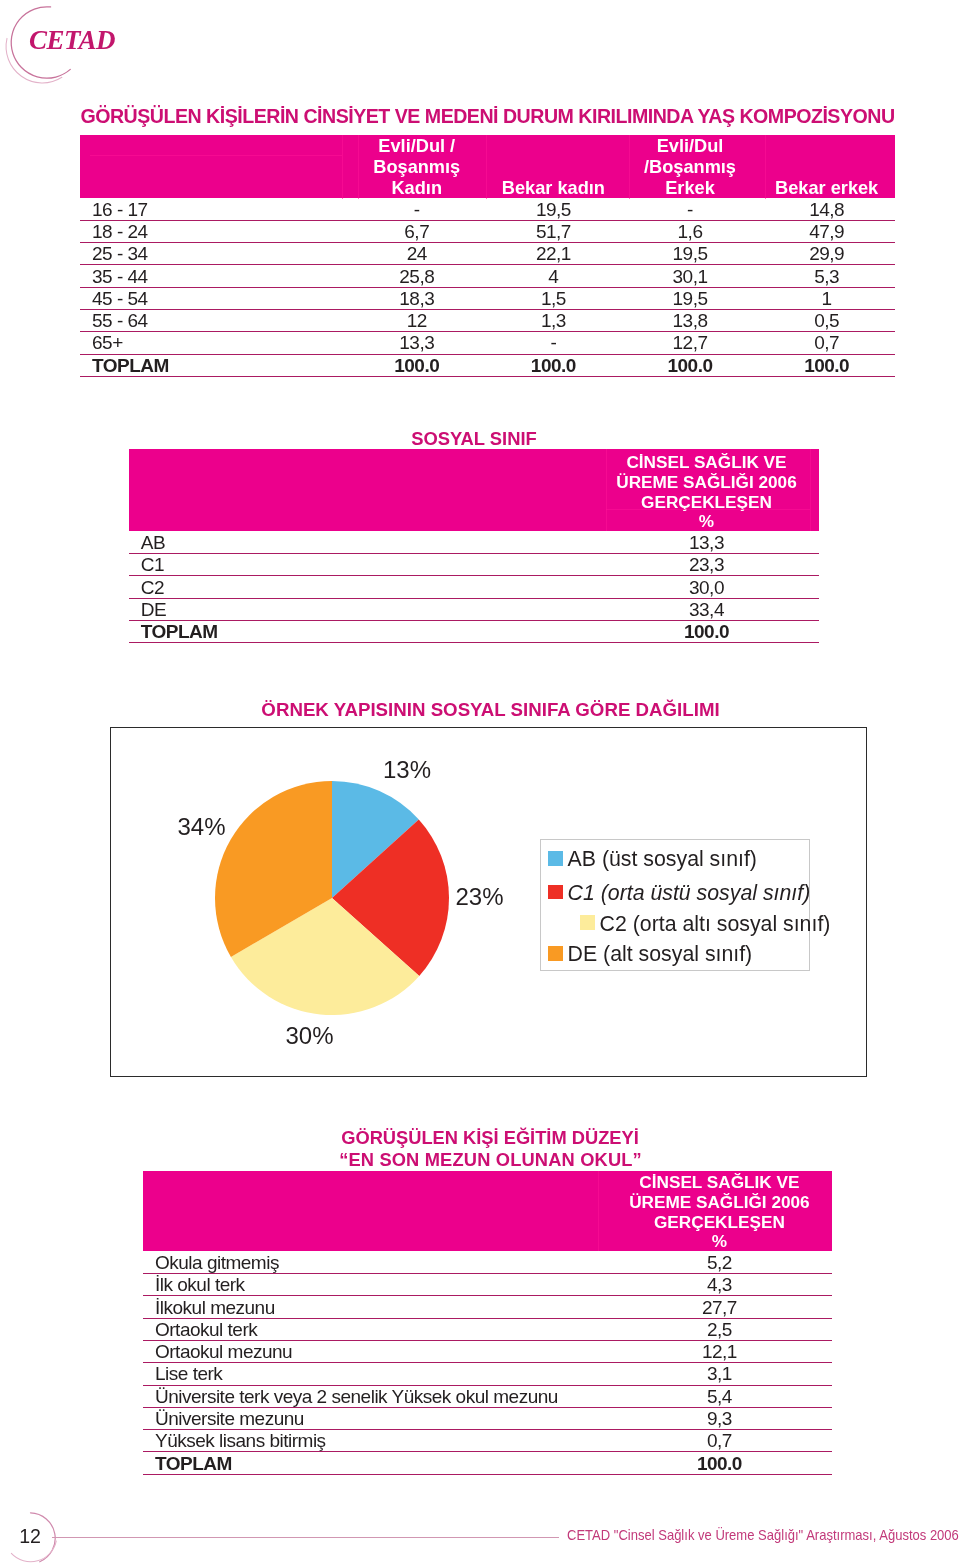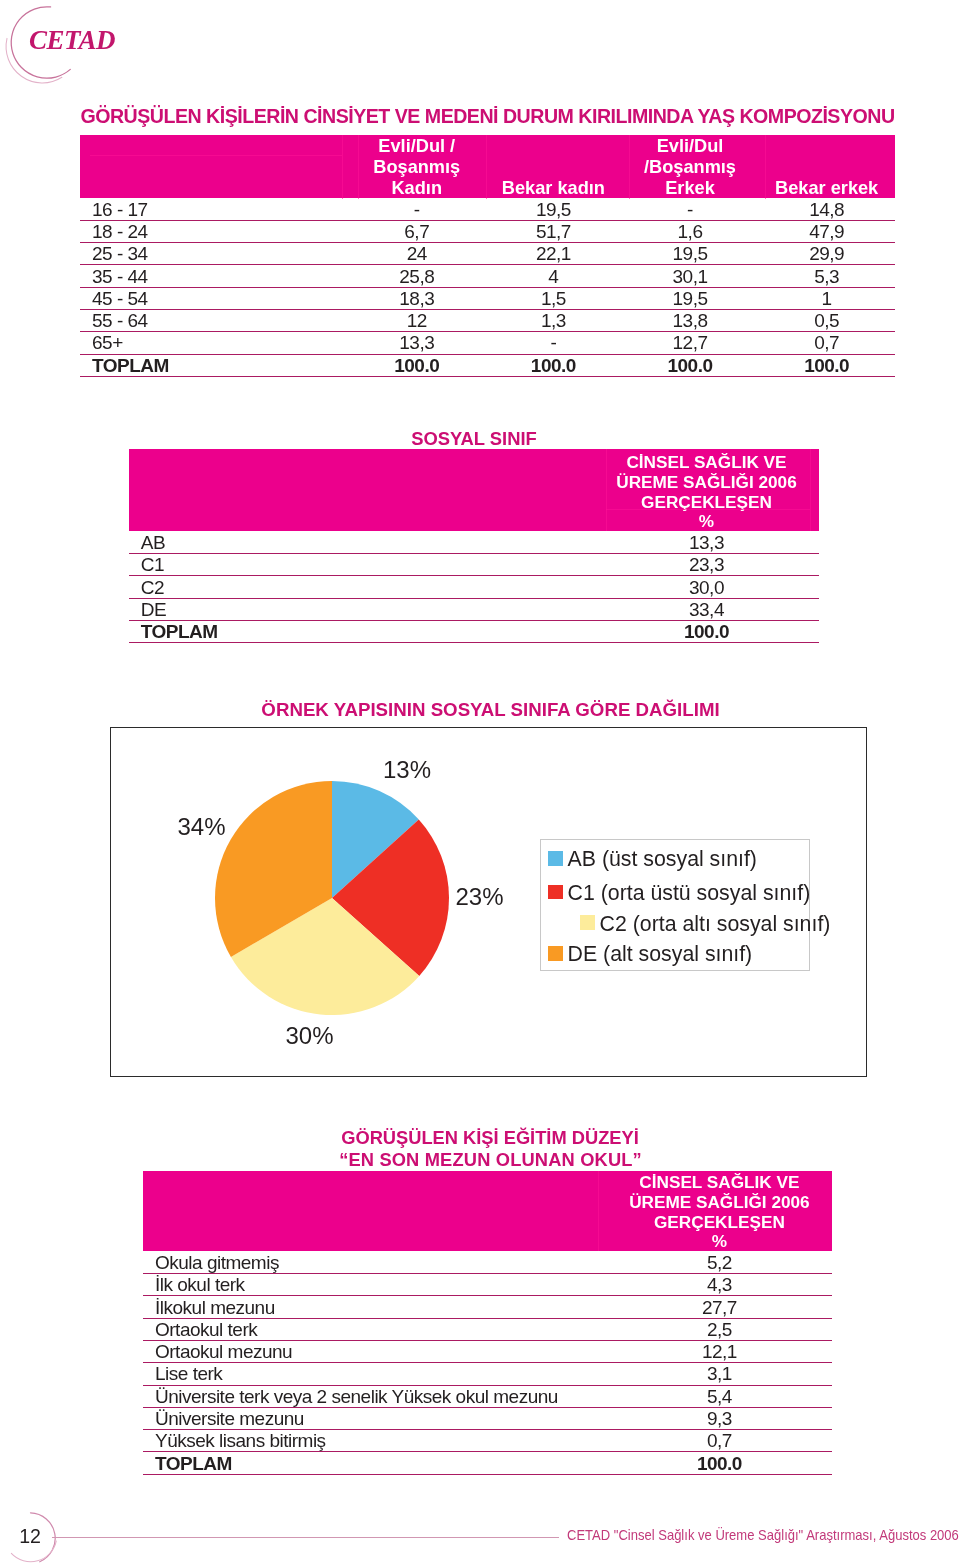--- a/index.html
+++ b/index.html
@@ -35,21 +35,21 @@
   
   #chartbox{position:absolute;border:1.6px solid #2b2b2b;background:#fff;}
   #pie{position:absolute;}
   .pielbl{position:absolute;font-size:24px;line-height:24px;color:#231f20;white-space:nowrap;}
   #legend{position:absolute;border:1px solid #c8c8c8;background:#fff;
      width:269.5px;height:132.5px;box-sizing:border-box;}
   #legend .row{position:absolute;left:7.3px;display:flex;align-items:center;height:15px;}
   #legend .sw{width:14.8px;height:14.8px;margin-right:4.5px;flex:0 0 auto;}
   #legend .txt{font-size:21.3px;line-height:21px;color:#231f20;white-space:nowrap;position:relative;top:1.2px;}
   #legend .row:nth-child(1){top:11.4px;}
-  #legend .row:nth-child(2){top:44.9px;}
+  #legend .row:nth-child(2){top:44.9px;font-style:italic;}
   #legend .row:nth-child(3){top:75.7px;padding-left:32px;}
   #legend .row:nth-child(4){top:106.3px;}
 
   
   #t1title{left:80px;top:105.4px;width:815px;font-size:19.6px;line-height:22px;letter-spacing:-0.5px;}
   #tbl1{left:80px;top:135px;width:815px;}
   #tbl1 tr.hdr td{height:53px;}
 
   #t2title{left:129px;top:429px;width:690px;font-size:18.4px;line-height:19px;}
   #tbl2{left:128.8px;top:448.7px;width:690.2px;}

